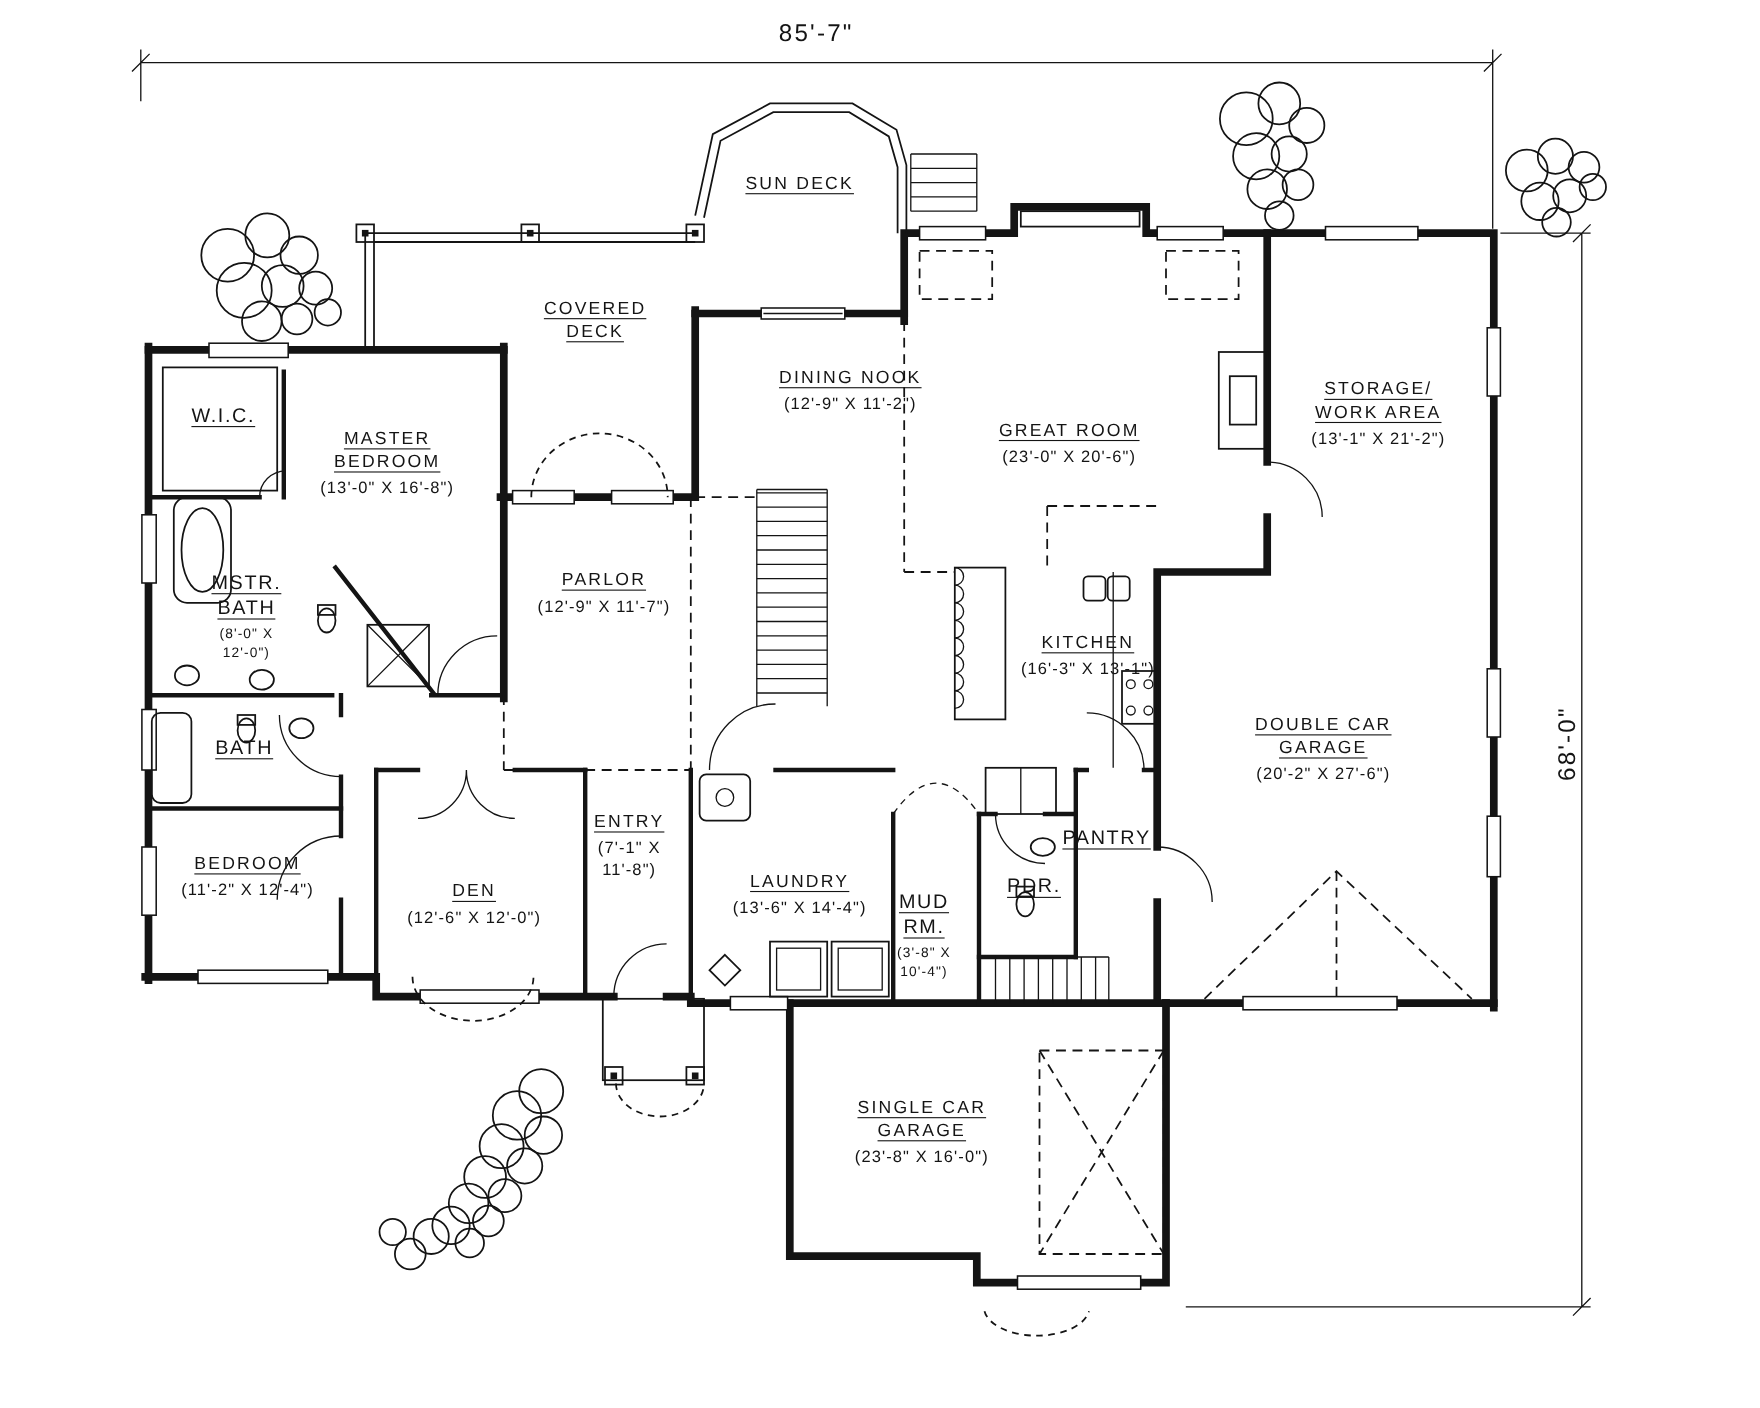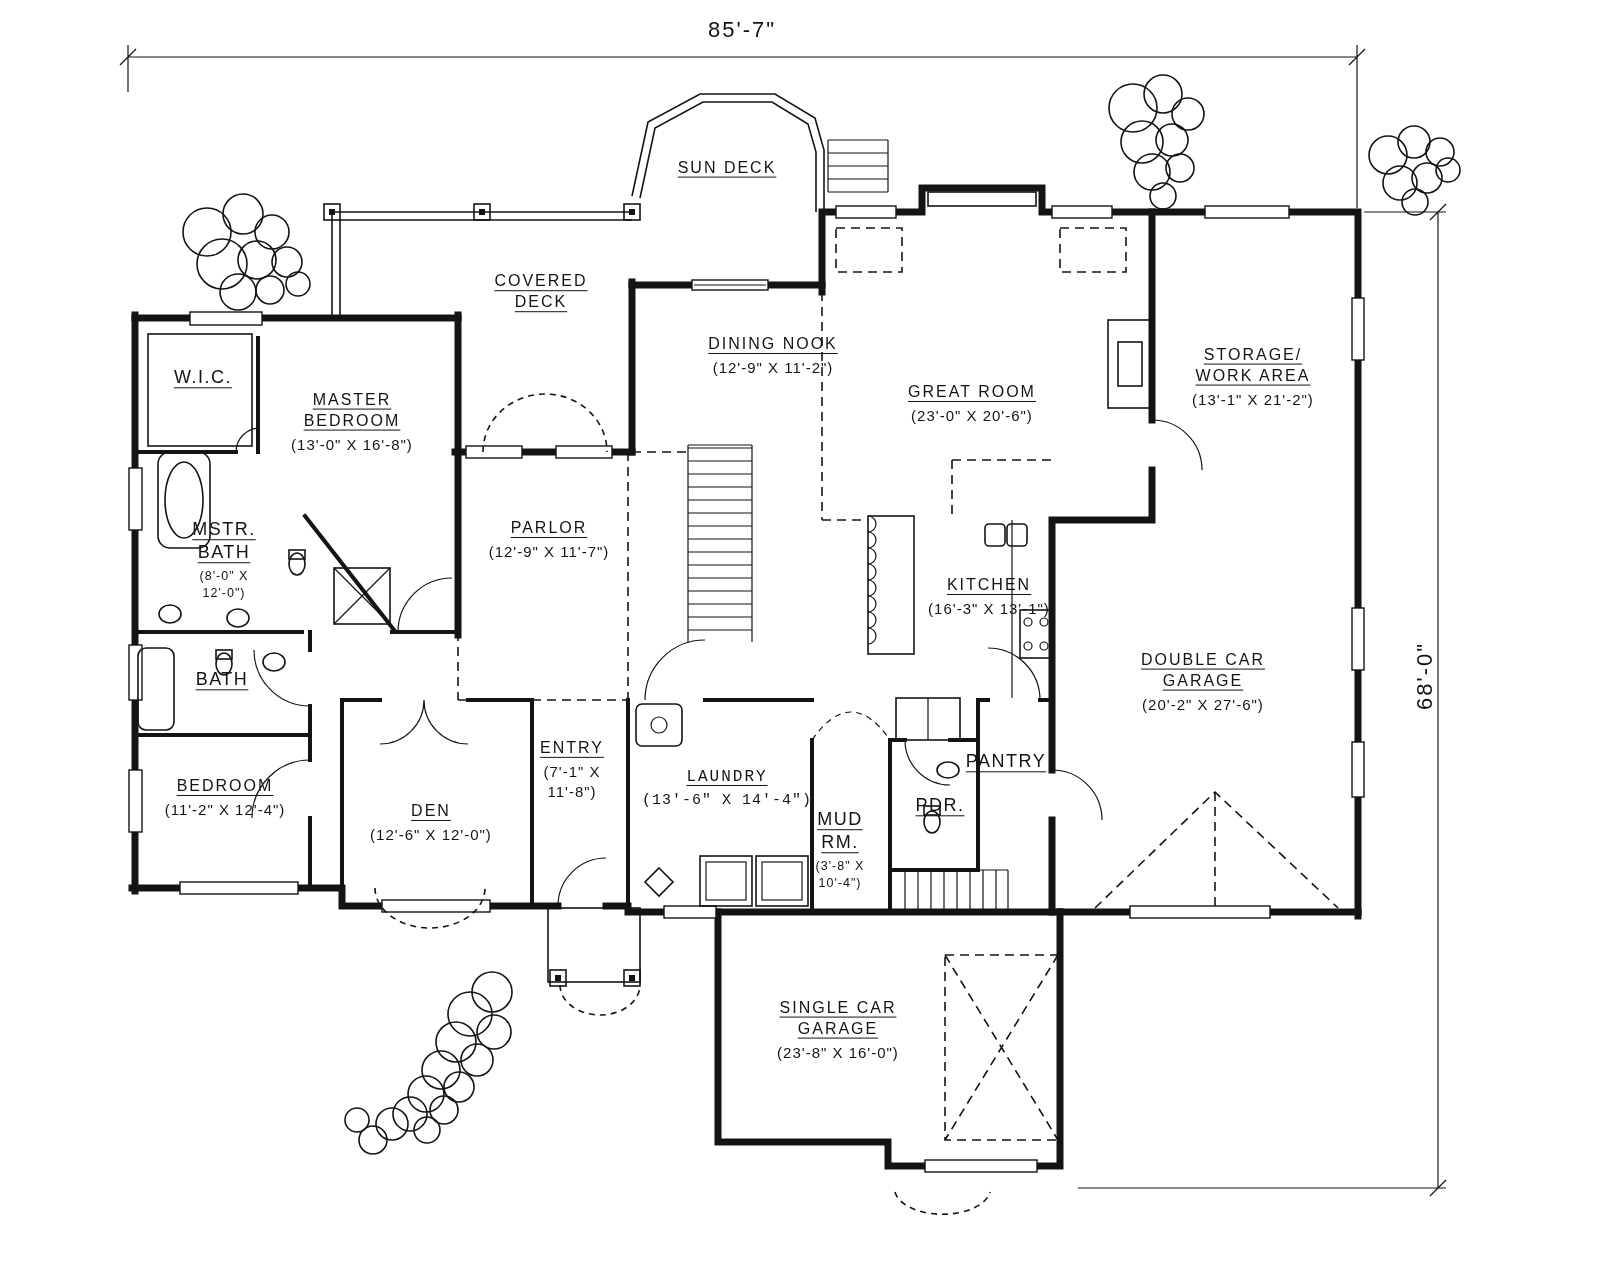--- a/index.html
+++ b/index.html
@@ -287,21 +287,21 @@
 12'-0")</div></div>
         <div class="room-label" style="left: 549px; top: 540px; text-align: center;"><div class="room-name">PARLOR</div><div class="room-size">(12'-9" X 11'-7")</div></div>
         <div class="room-label" style="left: 963px; top: 597px; margin-left: 26px;"><div class="room-name">KITCHEN</div><div class="room-size">(16'-3" X 13'-1")</div></div>
         <div class="room-label" style="left: 1203px; top: 682px;"><div class="room-name">DOUBLE CAR
 GARAGE</div><div class="room-size">(20'-2" X 27'-6")</div></div>
         <div class="room-label small" style="left: 222px; top: 680px;"><div class="room-name">BATH</div></div>
         <div class="room-label" style="left: 225px; top: 798px;"><div class="room-name">BEDROOM</div><div class="room-size">(11'-2" X 12'-4")</div></div>
         <div class="room-label" style="left: 431px; top: 823px;"><div class="room-name">DEN</div><div class="room-size">(12'-6" X 12'-0")</div></div>
         <div class="room-label" style="left: 572px; top: 770px;"><div class="room-name">ENTRY</div><div class="room-size">(7'-1" X
 11'-8")</div></div>
-        <div class="room-label" style="left: 727px; top: 789px; font-family: Liberation Mono, monospace;"><div class="room-name">LAUNDRY</div><div class="room-size">(13'-6" X 14'-4")</div></div>
+        <div class="room-label" style="left: 727px; top: 814px;"><div class="room-name">LAUNDRY</div><div class="room-size">(13'-6" X 14'-4")</div></div>
         <div class="room-label small" style="left: 840px; top: 806px; margin-top: 44px;"><div class="room-name">MUD
 RM.</div><div class="room-size">(3'-8" X
 10'-4")</div></div>
         <div class="room-label small" style="left: 940px; top: 806px;"><div class="room-name">PDR.</div></div>
         <div class="room-label small" style="left: 1006px; top: 762px;"><div class="room-name">PANTRY</div></div>
         <div class="room-label" style="left: 838px; top: 1030px;"><div class="room-name">SINGLE CAR
 GARAGE</div><div class="room-size">(23'-8" X 16'-0")</div></div>
       </div>
 </div>
 

